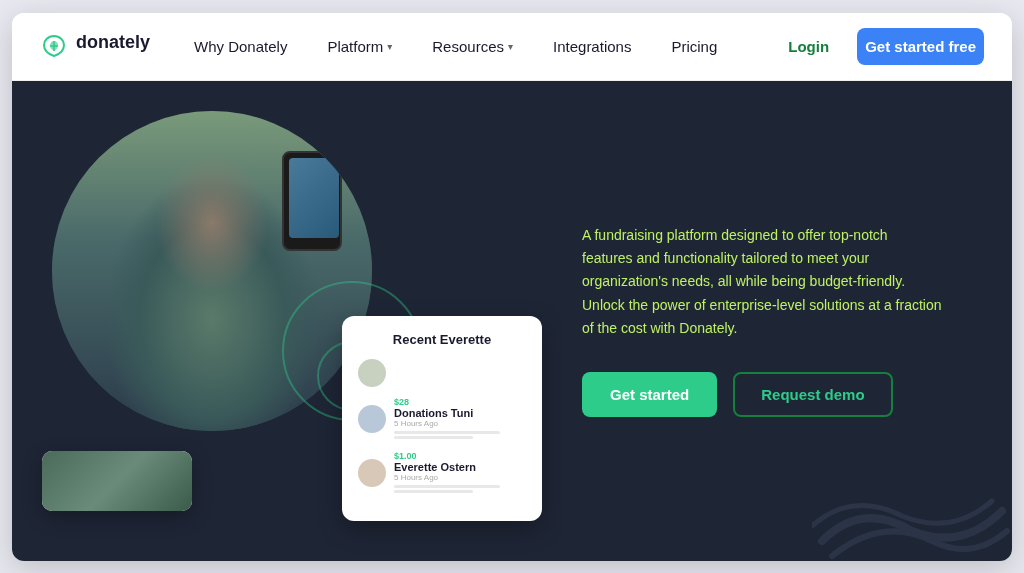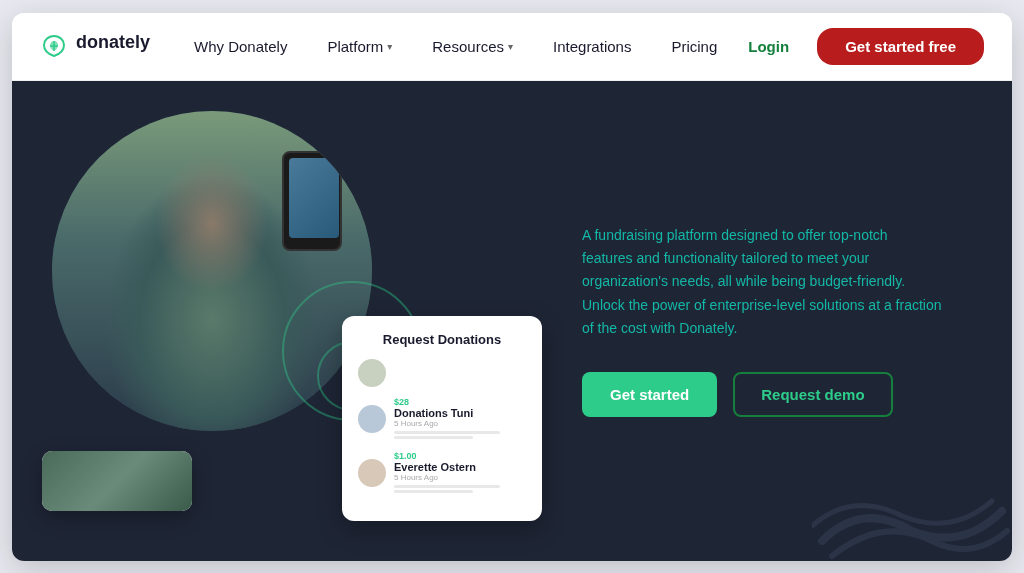--- a/index.html
+++ b/index.html
@@ -69,26 +69,26 @@
       gap: 16px;
     }
     .login-btn {
       font-size: 15px;
       color: #15803d;
       font-weight: 600;
       cursor: pointer;
       padding: 8px 12px;
     }
     .cta-btn {
-      background: #b91c1c;
+      background: #3b82f6;
       color: #fff;
       font-size: 15px;
       font-weight: 600;
-      padding: 10px 28px;
-      border-radius: 16px;
+      padding: 10px 8px;
+      border-radius: 8px;
       cursor: pointer;
       border: none;
       white-space: nowrap;
     }
     
     .hero {
       background: #1e2535;
       display: flex;
       align-items: center;
       padding: 0;
@@ -253,21 +253,21 @@
     }
     .hero-title {
       font-size: 46px;
       font-weight: 800;
       color: #fff;
       line-height: 1.15;
       margin-bottom: 20px;
     }
     .hero-desc {
       font-size: 14px;
-      color: #14b8a6;
+      color: #bef264;
       line-height: 1.65;
       margin-bottom: 32px;
       max-width: 360px;
     }
     .hero-actions {
       display: flex;
       gap: 16px;
       align-items: center;
     }
     .hero-cta-primary {
@@ -357,21 +357,21 @@
       </div>
 
       <div class="circle-deco" style="width:140px;height:140px;top:200px;left:270px;"></div>
       <div class="circle-deco" style="width:70px;height:70px;top:260px;left:305px;"></div>
 
       <div class="flooding-card">
         <div class="flooding-img"></div>
       </div>
 
       <div class="donation-card">
-        <div class="donation-card-title">Request Donations</div>
+        <div class="donation-card-title">Recent Everette</div>
 
         <div class="donation-item">
           <div class="donor-avatar" style="background:#c8d0c0;"></div>
         </div>
 
         <div class="donation-item">
           <div class="donor-avatar" style="background:#b8c8d8;"></div>
           <div class="donor-info">
             <div class="donor-amount">$28</div>
             <div class="donor-name">Donations Tuni</div>

